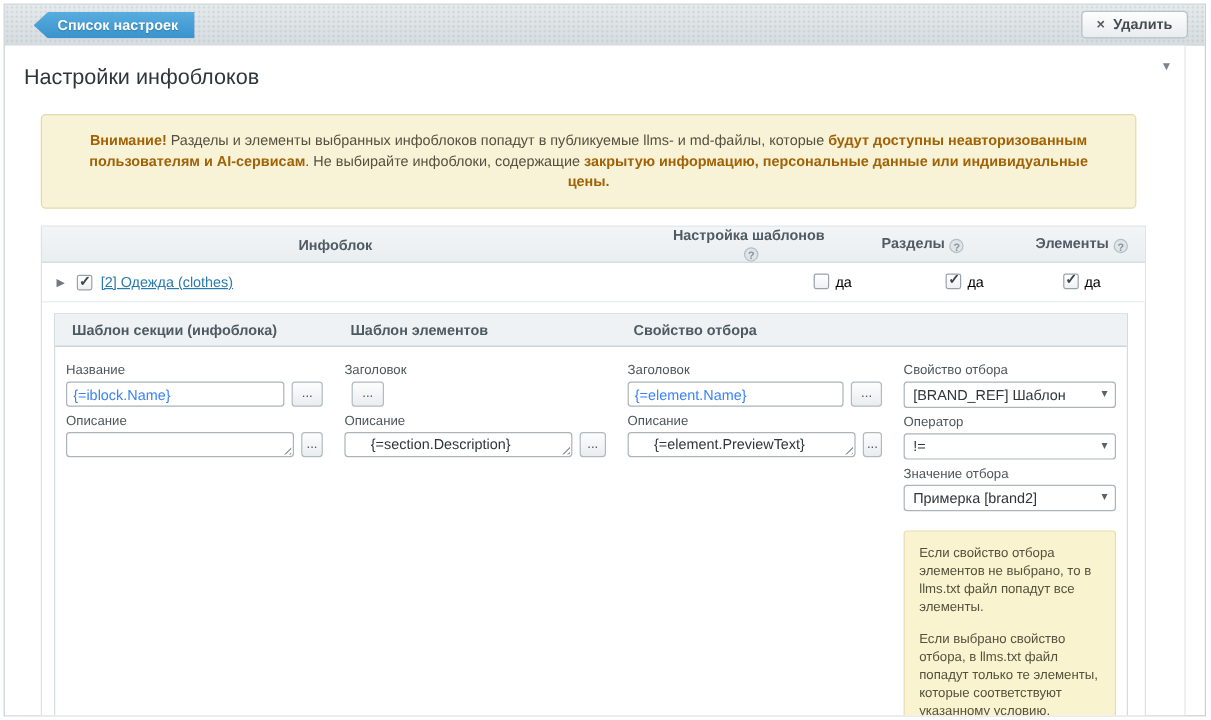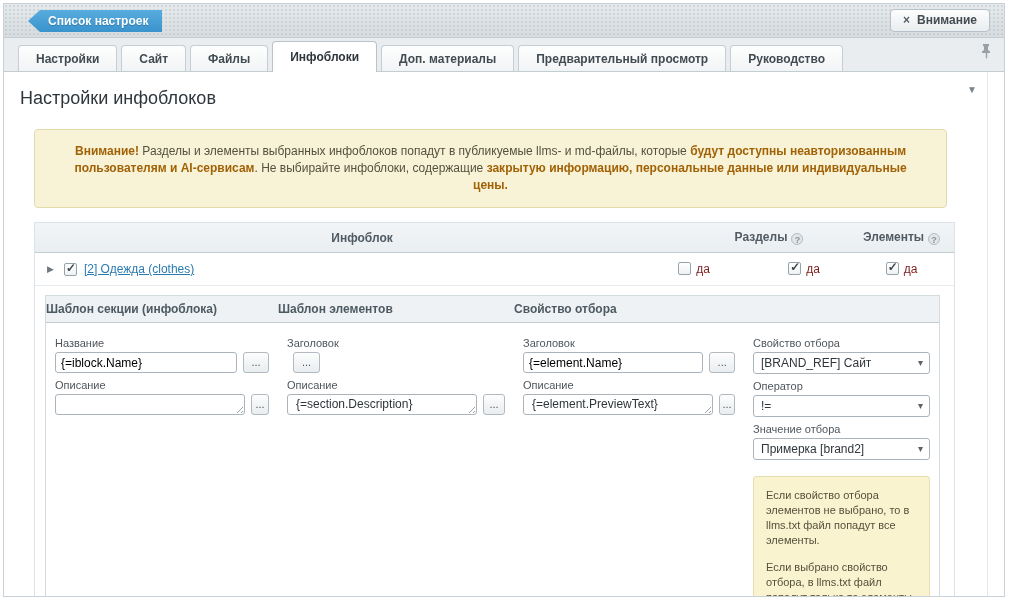--- a/index.html
+++ b/index.html
@@ -107,49 +107,49 @@
   .expander { font-size:9px; color:#6f787e; margin:0 10px 0 2px; cursor:pointer; }
   .cbx {
     display:inline-block; width:13px; height:13px; vertical-align:-2px;
     background:linear-gradient(#fff,#eef1f3); border:1px solid #98a2a9; border-radius:2px;
     position:relative; cursor:pointer;
   }
   .cbx .mark {
     position:absolute; left:1px; top:-3px;
     font-size:12px; font-weight:bold; color:#3e464c;
   }
-  .yes-label { margin-left:5px; color:#7f1d1d; }
+  .yes-label { margin-left:5px; color:#000000; }
   .iblock-link { color:#2a7ab0; text-decoration:underline; margin-left:7px; cursor:pointer; }
 
   
   .detail-wrap { padding:9px 14px 12px 10px; }
   .detail { border:1px solid #d4dbdf; background:#fff; }
   .detail-head {
     display:grid; grid-template-columns:232px 236px 230px 1fr;
     background:#eef2f4; border-bottom:1px solid #c3ccd1; height:27px;
     align-items:center; font-size:12px; font-weight:bold; color:#4e5a62;
   }
-  .detail-head > div { padding-left:0; }
+  .detail-head > div { padding-left:14px; }
   .detail-body {
     display:grid; grid-template-columns:232px 236px 230px 1fr;
     padding:4px 0 22px 0;
   }
   .dcol { padding:4px 9px 0 9px; }
   .flabel { font-size:11px; color:#4e565c; margin:6px 0 3px 0; }
   .frow { display:flex; align-items:flex-start; }
   .tpl-input {
     width:190px; height:21px; border:1px solid #aab4ba; border-radius:3px;
-    font-family:"Liberation Sans",sans-serif; font-size:12px; color:#000000;
+    font-family:"Liberation Sans",sans-serif; font-size:12px; color:#3b82f6;
     padding:0 5px; background:#fff;
   }
   .tpl-area-wrap { position:relative; width:190px; }
   .tpl-area {
     width:190px; height:21px; border:1px solid #aab4ba; border-radius:3px;
     font-family:"Liberation Sans",sans-serif; font-size:12px; color:#2f363b;
-    padding:2px 5px 0 8px; background:#fff; resize:none; overflow:hidden; display:block;
+    padding:2px 5px 0 21px; background:#fff; resize:none; overflow:hidden; display:block;
   }
   .resize-grip {
     position:absolute; right:2px; bottom:2px; width:9px; height:9px;
     background:repeating-linear-gradient(135deg, transparent 0 2px, #9aa4ab 2px 3px);
     clip-path:polygon(100% 0, 100% 100%, 0 100%);
     pointer-events:none;
   }
   .more-btn {
     margin-left:6px; width:27px; height:21px;
     background:linear-gradient(#fdfdfd,#e9edef); border:1px solid #b0bac0; border-radius:3px;
@@ -168,50 +168,37 @@
   .note p + p { margin-top:12px; }
 </style>
 </head>
 <body>
 
 <div class="page">
 
   <div class="toolbar">
     <button class="back-btn">Список настроек</button>
     <button class="delete-btn">
-      <span class="x">×</span><span>Внимание</span>
+      <span class="x">×</span><span>Удалить</span>
     </button>
   </div>
 
-  <div class="tabstrip">
-    <div class="tab">Настройки</div>
-    <div class="tab">Сайт</div>
-    <div class="tab">Файлы</div>
-    <div class="tab active">Инфоблоки</div>
-    <div class="tab">Доп. материалы</div>
-    <div class="tab">Предварительный просмотр</div>
-    <div class="tab">Руководство</div>
-    <span class="pin-top">
-      <svg width="11" height="15" viewBox="0 0 11 15">
-          <path d="M3 0h5v2l-1 .6V6l2 1.6V9H6.2v4.4L5.5 15l-.7-1.6V9H1V7.6L3 6V2.6L2 2V0z" fill="#97a1a7"></path>
-        </svg>
-    </span>
-  </div>
 
   <div class="content">
     <div class="page-title">Настройки инфоблоков</div>
     <span class="collapse-arrow">▼</span>
 
     <div class="warning">
       <b>Внимание!</b><span> Разделы и элементы выбранных инфоблоков попадут в публикуемые llms- и md-файлы, которые </span><b>будут доступны неавторизованным пользователям и AI-сервисам</b><span>. Не выбирайте инфоблоки, содержащие </span><b>закрытую информацию, персональные данные или индивидуальные цены.</b>
     </div>
 
     <div class="grid">
       <div class="grid-head">
         <div class="c-iblock">Инфоблок</div>
+        <div class="c-tpl"><span>Настройка шаблонов</span><span class="help">?</span></div>
         <div class="c-sec"><span>Разделы</span><span class="help">?</span></div>
         <div class="c-el"><span>Элементы</span><span class="help">?</span></div>
       </div>
 
       <div class="grid-row">
         <div class="row-iblock">
           <span class="expander">▶</span>
           <span class="cbx">
               <span class="mark">✓</span>
             </span>
@@ -280,21 +267,21 @@
                     <textarea class="tpl-area" style="">{=element.PreviewText}</textarea>
                     <span class="resize-grip"></span>
                   </span>
                 <button class="more-btn">...</button>
               </div>
             </div>
 
             <div class="dcol">
               <div class="flabel">Свойство отбора</div>
               <div class="select">
-                <span>[BRAND_REF] Сайт</span>
+                <span>[BRAND_REF] Шаблон</span>
                 <span class="arr">▾</span>
               </div>
               <div class="flabel">Оператор</div>
               <div class="select">
                 <span>!=</span>
                 <span class="arr">▾</span>
               </div>
               <div class="flabel">Значение отбора</div>
               <div class="select">
                 <span>Примерка [brand2]</span>

